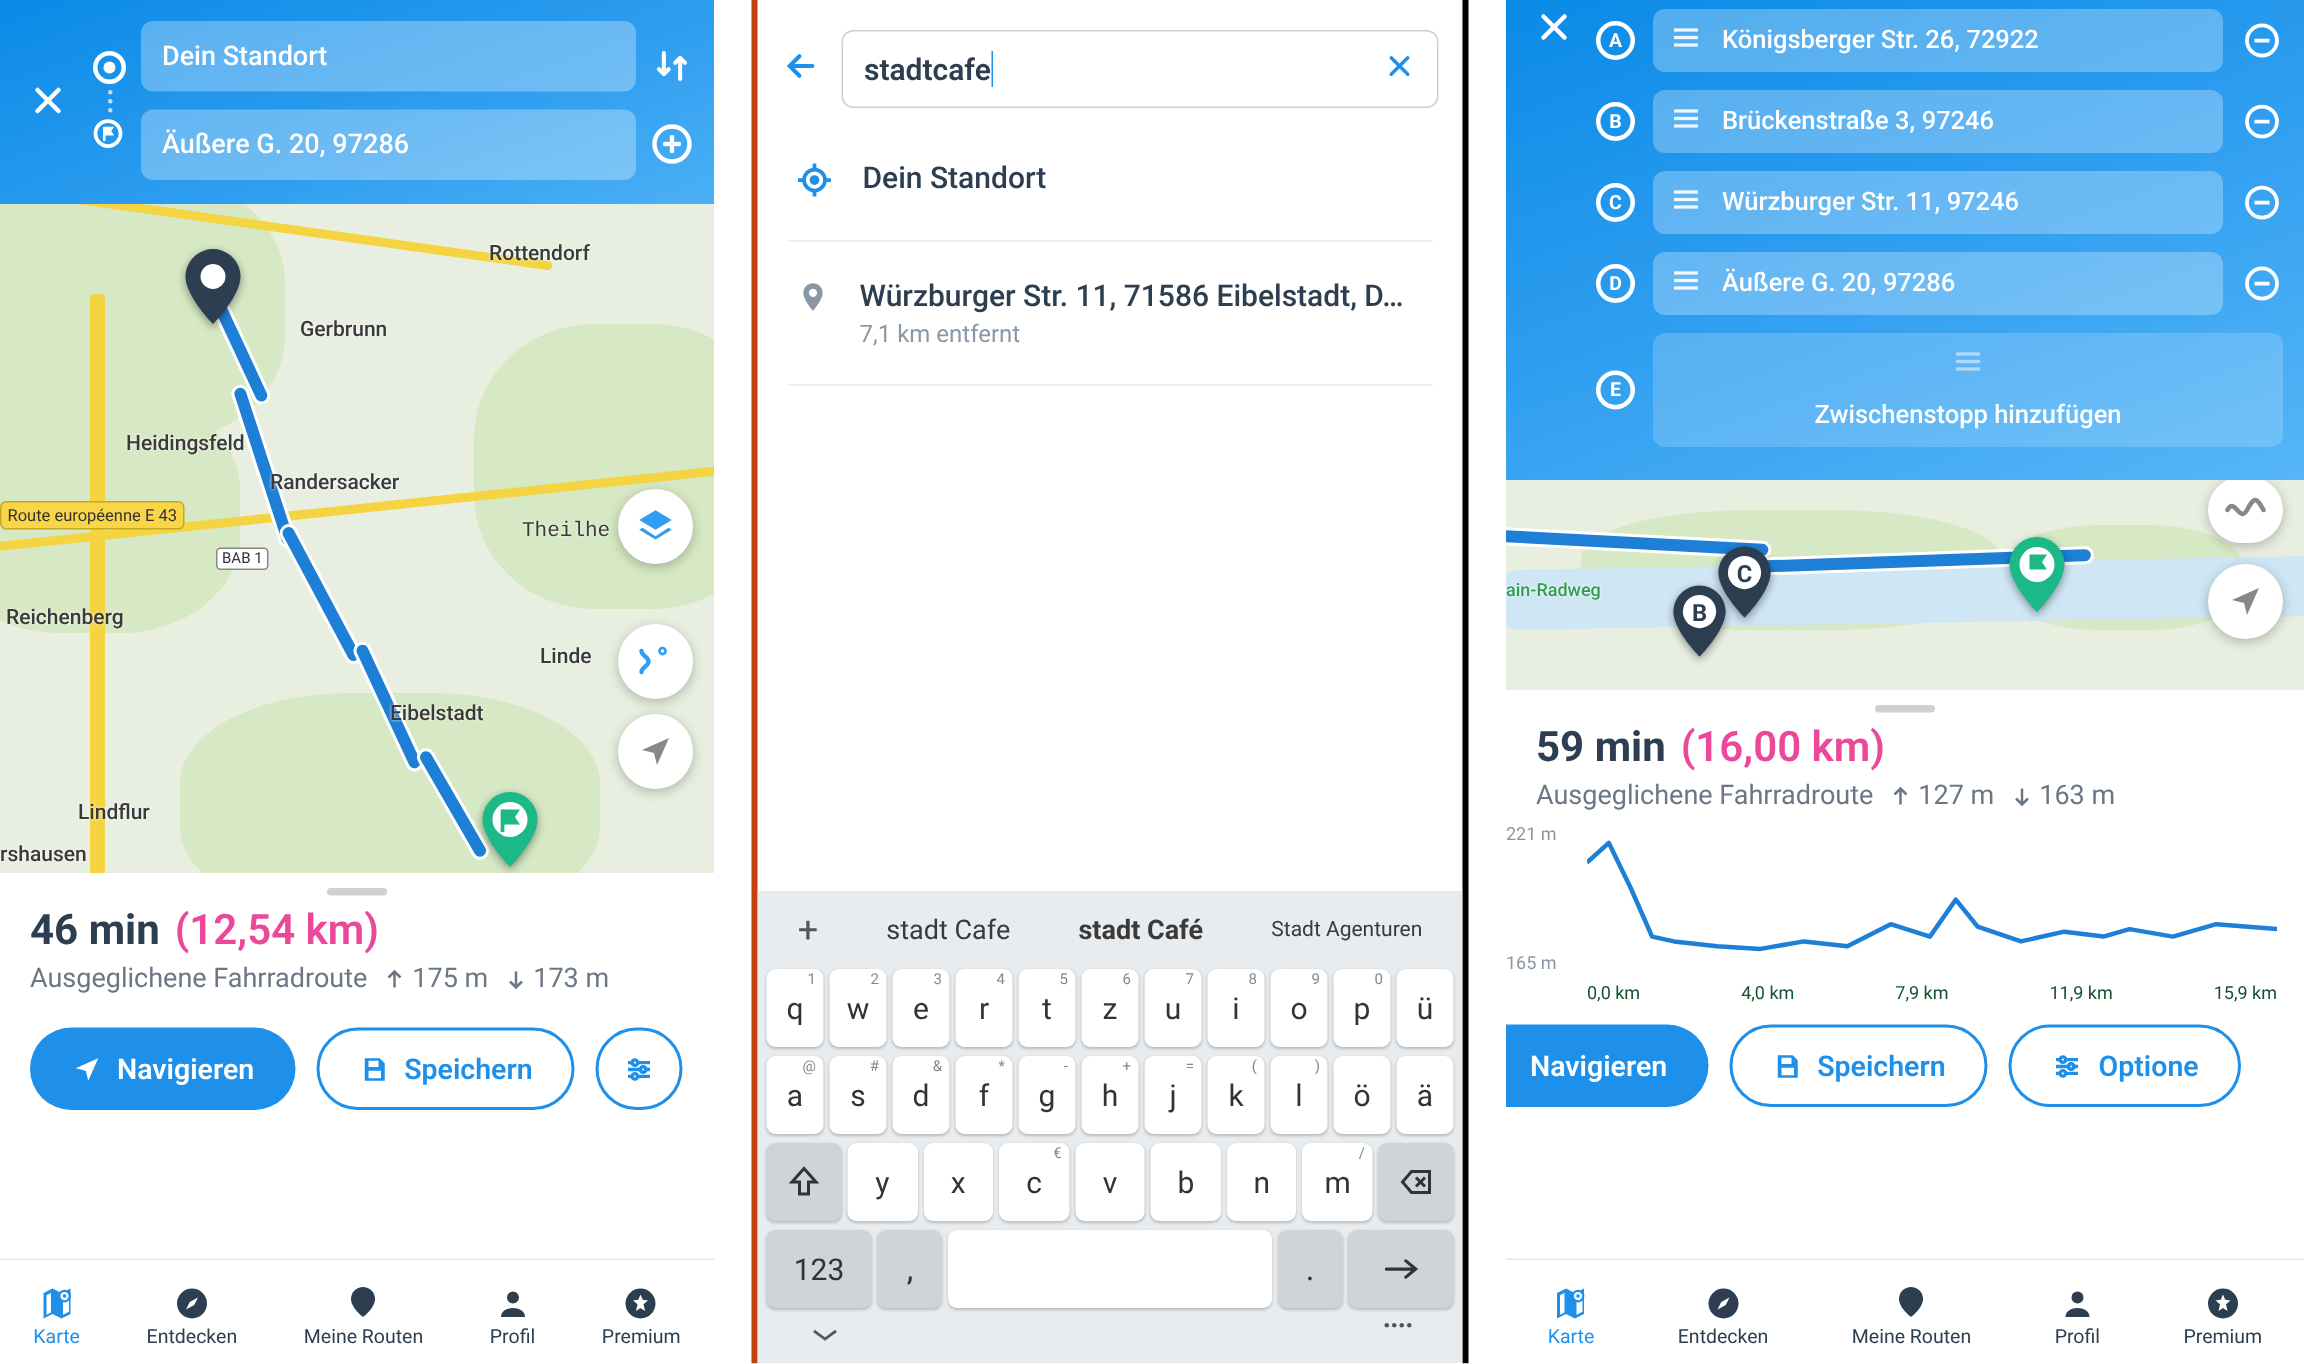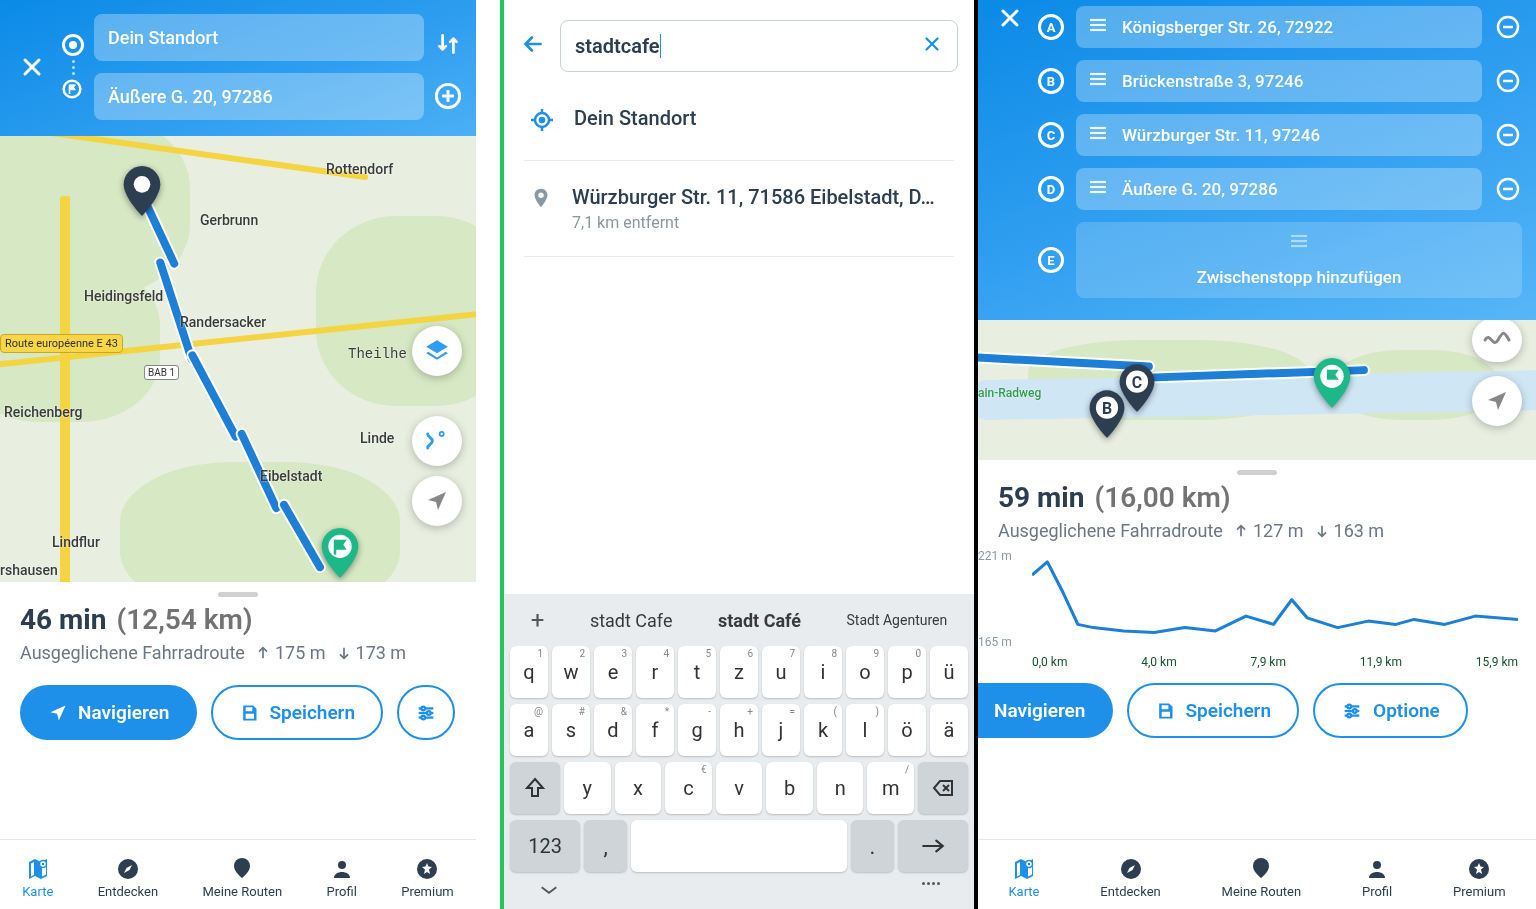--- a/index.html
+++ b/index.html
@@ -1,20 +1,20 @@
 <!DOCTYPE html>
 <html><head>
 <meta charset="utf-8">
 <style>
   * { box-sizing: border-box; margin: 0; padding: 0; font-family: -apple-system, BlinkMacSystemFont, "Segoe UI", Roboto, sans-serif; }
   body { background: #fff; width: 1536px; height: 909px; overflow: hidden; position: relative; }
-  .screens { display: flex; width: 100%; height: 100%; }
+  .screens { display: flex; width: 100%; height: 100%; gap: 25px; }
   .screen { position: relative; overflow: hidden; height: 100%; }
   .screen1 { width: 476px; }
-  .screen2 { width: 478px; border-left: 4px solid #22c55e; border-right: 4px solid #000; margin-left: 24px;}
+  .screen2 { width: 478px; border-left: 4px solid #c2410c; border-right: 4px solid #000;}
   .screen3 { width: 582px; flex:1;}
 
   
   .header1 {
     background: linear-gradient(160deg, #0a8ae6 0%, #2f9ef0 60%, #4bb0f5 100%);
     padding: 14px 14px 16px 14px;
     display: flex; align-items: center; gap: 10px;
     position: relative;
   }
   .header-x { color: #fff; width: 36px; display:flex; align-items:center; justify-content:center;}
@@ -42,21 +42,21 @@
   .map-btn.gps{top:340px; color:#888;}
   .map-btn3.gps{ position:absolute; right:14px; top:56px; width:50px;height:50px; background:#fff; border-radius:50%; box-shadow:0 2px 8px rgba(0,0,0,0.25); display:flex;align-items:center;justify-content:center;color:#888;}
   .road-europe{position:absolute;left:0;top:198px;background:#f9d648;border:1px solid #c7a821;border-radius:4px;font-size:11px;padding:2px 4px;color:#333;}
   .road-bab{position:absolute;left:144px;top:229px;background:#fff;border:1px solid #888;border-radius:3px;font-size:10px;padding:1px 3px;color:#333;}
 
   .pin { position:absolute; }
   .pin svg { filter: drop-shadow(0 2px 3px rgba(0,0,0,0.4));}
   .handle { width:40px; height:5px; background:#d0d0d0; border-radius:3px; margin: 10px auto 6px auto;}
   .summary { padding: 0 20px 8px 20px; }
   .summary-line1 { display:flex; align-items:baseline; gap:10px; font-size:28px; font-weight:700; color:#2c3e50;}
-  .summary-line1 .dist { color:#737373; font-weight:600;}
+  .summary-line1 .dist { color:#ec4899; font-weight:600;}
   .summary-line2 { display:flex; align-items:center; gap:10px; color:#6b7785; font-size:18px; margin-top:6px;}
   .elev { display:flex; align-items:center; gap:4px;}
 
   .action-row { display:flex; gap:14px; padding: 14px 20px; overflow:hidden;}
   .btn-primary { background:#1e90ea; color:#fff; border-radius: 999px; padding: 16px 28px; display:flex; align-items:center; gap:10px; font-size:19px; font-weight:600;}
   .btn-outline { background:#fff; color:#1e90ea; border:2px solid #1e90ea; border-radius:999px; padding:14px 26px; display:flex; align-items:center; gap:10px; font-size:19px; font-weight:600;}
   .btn-outline.iconly{padding:14px 16px;}
 
   .tabbar { position:absolute; bottom:0; left:0; right:0; height:70px; background:#fff; border-top:1px solid #e6e6e6; display:flex; justify-content:space-around; align-items:center; padding-top:6px;}
   .tab { display:flex; flex-direction:column; align-items:center; gap:3px; font-size:13px; color:#2c3e50;}

